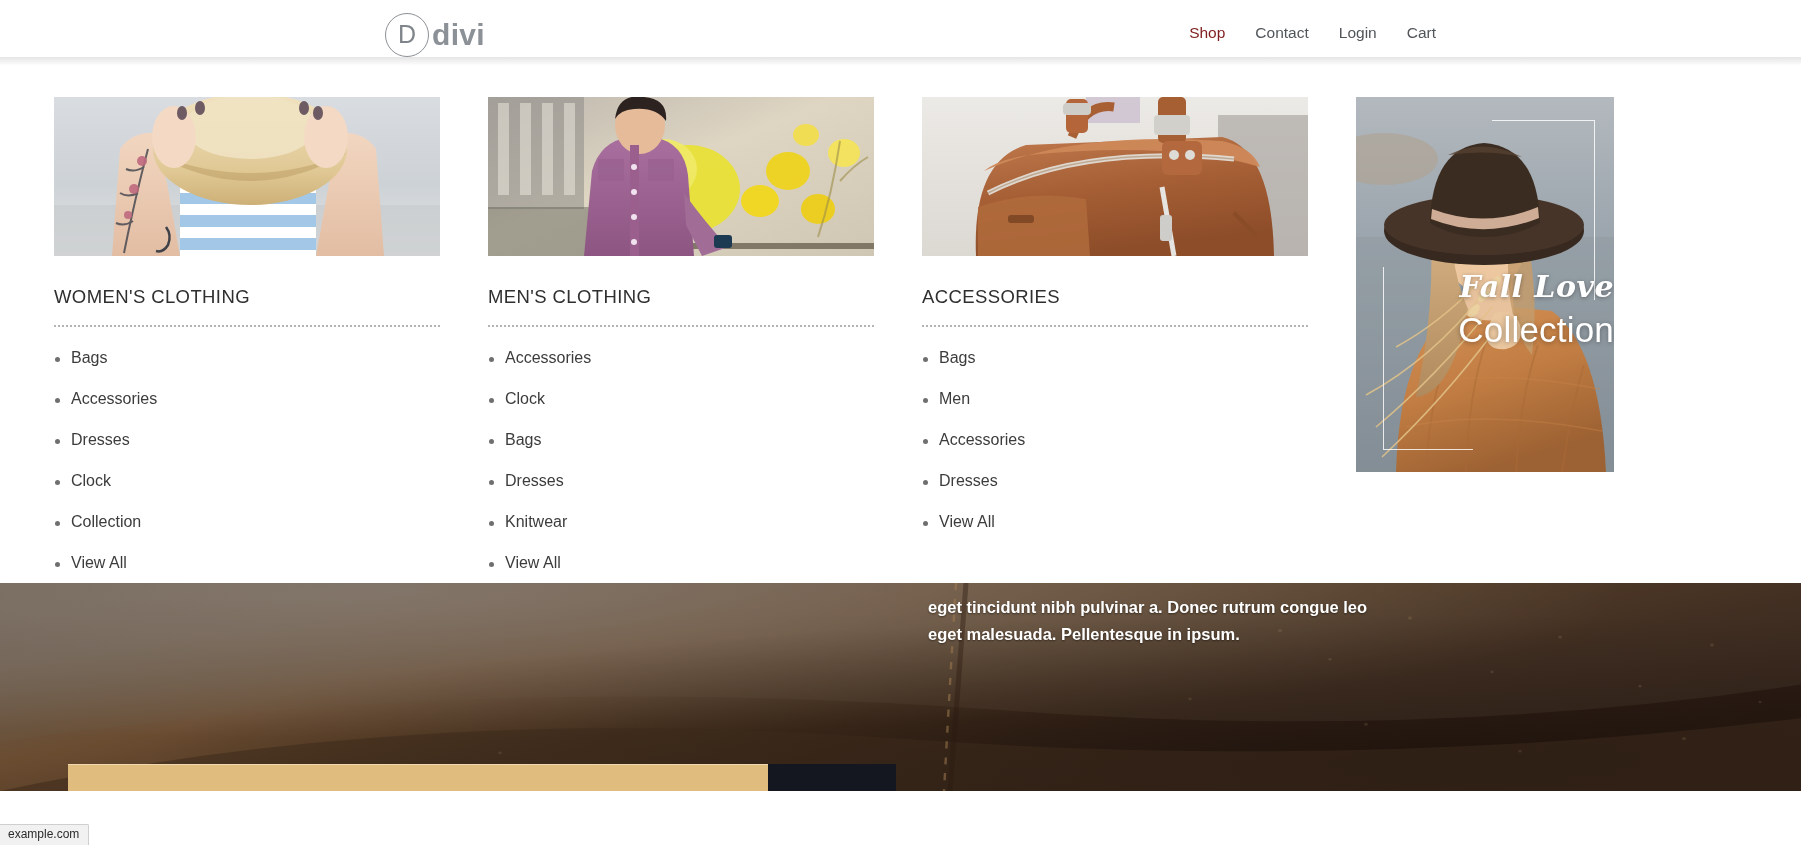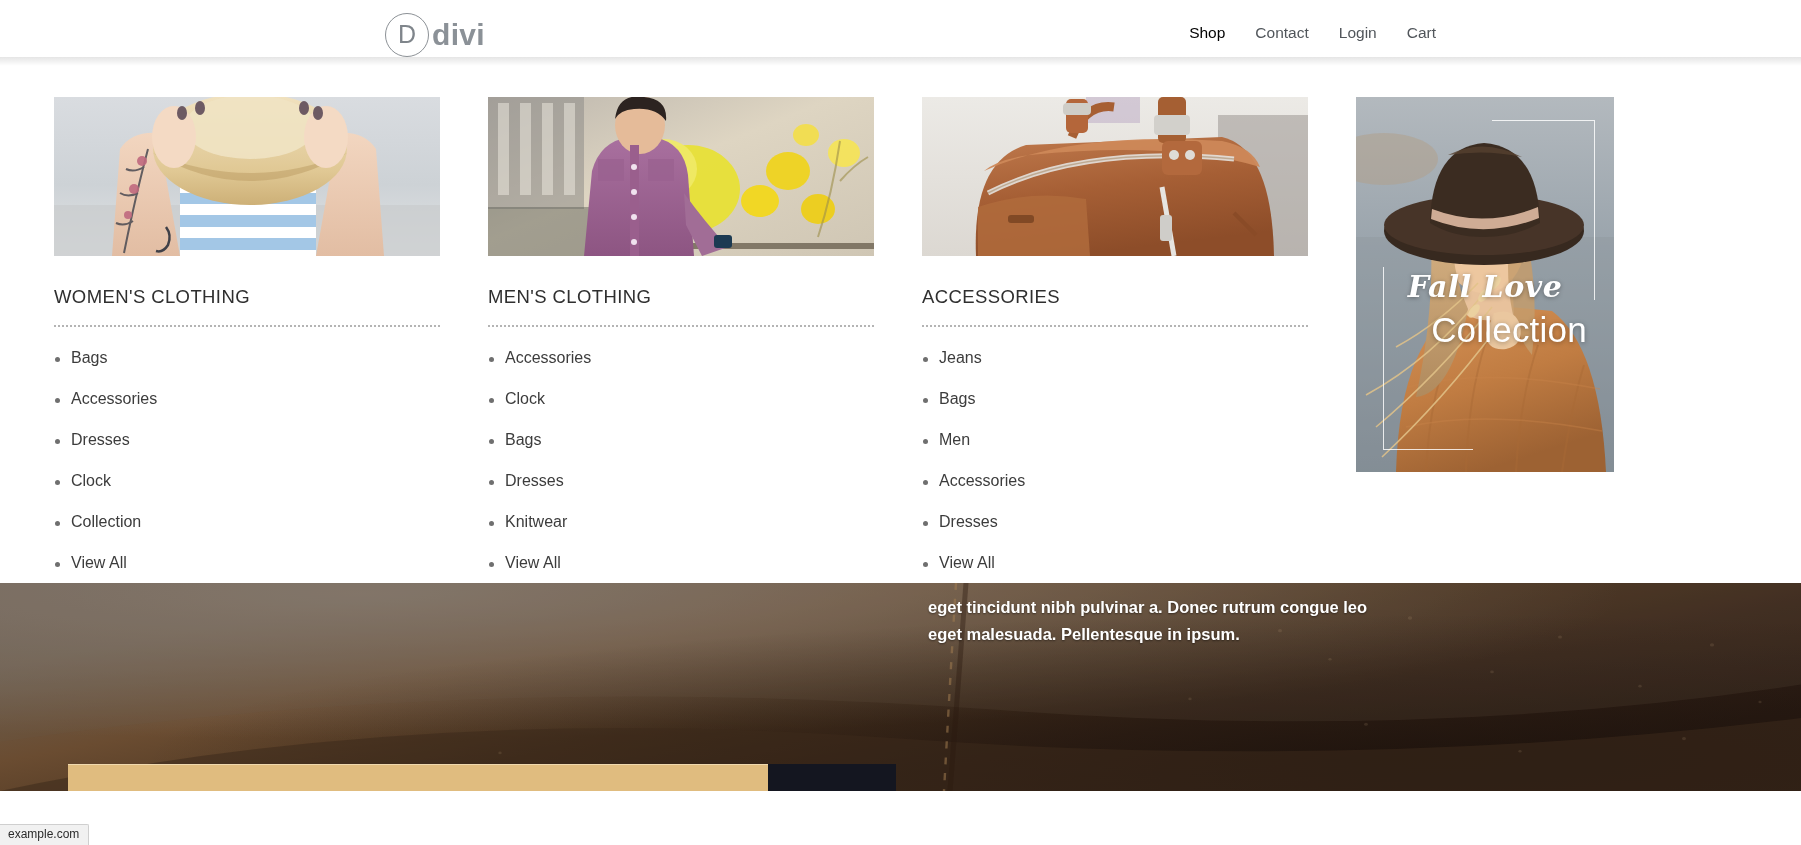--- a/index.html
+++ b/index.html
@@ -78,21 +78,21 @@
     gap: 30px;
     padding-right: 365px;
   }
   .nav-link {
     font-size: 15.5px;
     color: #51565b;
     text-decoration: none;
     white-space: nowrap;
     cursor: pointer;
   }
-  .nav-link.is-active { color: #000000; }
+  .nav-link.is-active { color: #7f1d1d; }
 
   
   .mega-panel {
     position: absolute;
     top: 57px; left: 0;
     width: 1801px;
     height: 526px;
     background: #ffffff;
     z-index: 30;
     overflow: hidden;
@@ -180,21 +180,21 @@
     width: 90px; height: 183px;
     border-bottom: 1.6px solid rgba(255,255,255,0.82);
     border-left: 1.6px solid rgba(255,255,255,0.82);
     border-top: none; border-right: none;
     pointer-events: none;
   }
   .promo-text {
     position: absolute;
     left: 0; right: 0;
     top: 172px;
-    text-align: center;
+    text-align: right;
     color: #ffffff;
     pointer-events: none;
   }
   .promo-script {
     font-family: "DejaVu Serif", serif;
     font-style: italic;
     font-weight: 700;
     font-size: 30px;
     letter-spacing: 0.5px;
     text-shadow: 0 1px 4px rgba(0,0,0,0.35);
@@ -479,21 +479,20 @@
                 <circle cx="252" cy="58" r="5"></circle>
                 <circle cx="268" cy="58" r="5"></circle>
               </g>
 
             <path d="M312 116 l22 22" stroke="#8a4b27" stroke-width="4" fill="none"></path>
           </svg>
         </div>
         <h3 class="cat-title">ACCESSORIES</h3>
         <div class="cat-divider"></div>
         <ul class="cat-list">
-          <li>Jeans</li>
           <li>Bags</li>
           <li>Men</li>
           <li>Accessories</li>
           <li>Dresses</li>
           <li>View All</li>
         </ul>
       </div>
 
       <div class="promo-card">
         <svg class="promo-art" viewBox="0 0 258 375" preserveAspectRatio="none">

